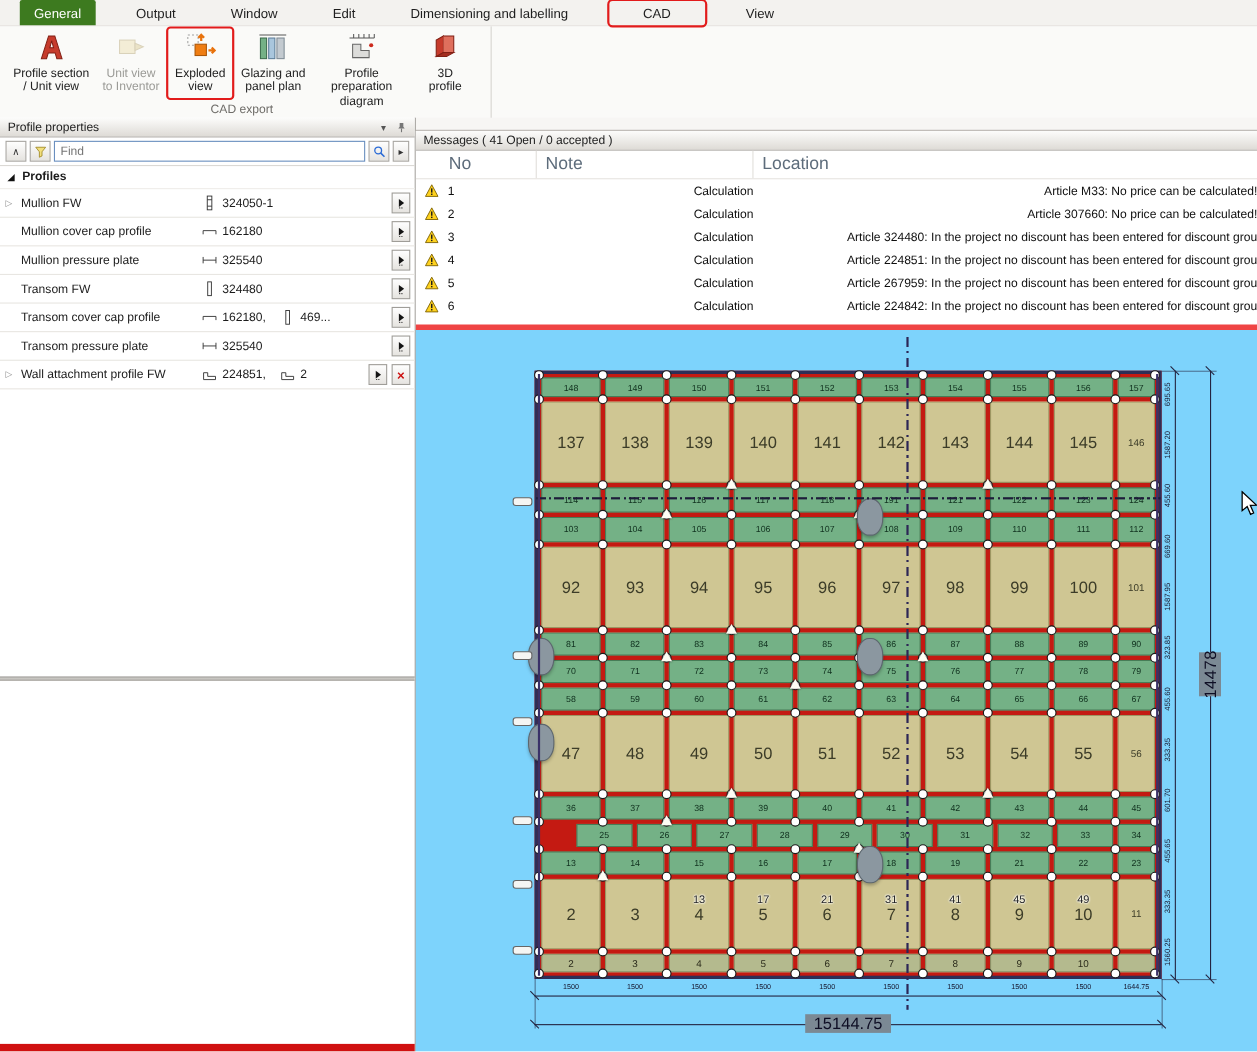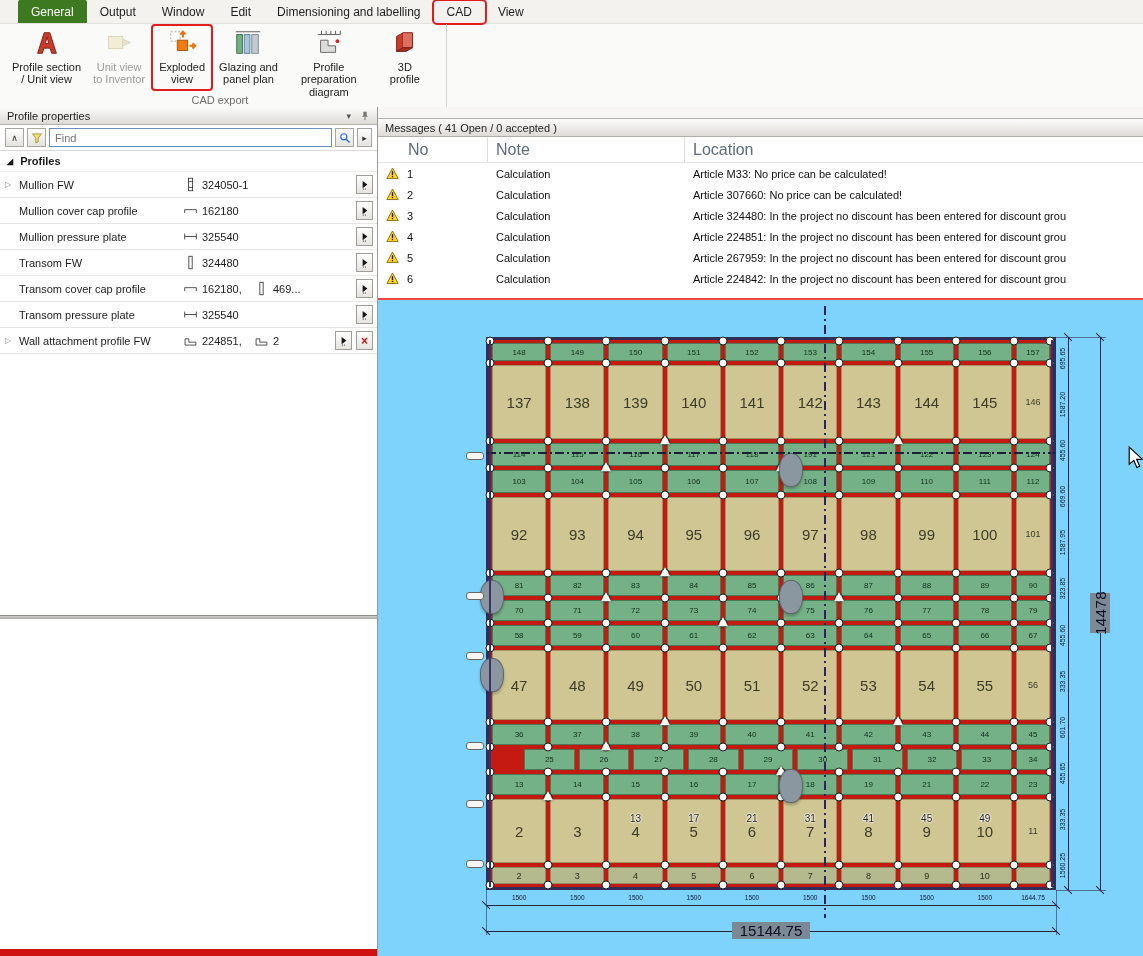--- a/index.html
+++ b/index.html
@@ -1,24 +1,24 @@
 <!DOCTYPE html>
 <html><head>
 <meta charset="utf-8">
 <style>
   * { box-sizing: border-box; margin:0; padding:0; }
   html,body { width:1143px; height:956px; }
   body { position:relative; font-family:"Liberation Sans",sans-serif; background:#fff; overflow:hidden; font-size:11px; color:#1c1c1c; }
 
   
   .ribbon { position:absolute; left:0; top:0; width:100%; height:119px; background:#f7f6f4; border-bottom:1px solid #b3b0ab; }
-  .tabbar { display:flex; align-items:stretch; gap:0; height:24px; padding-left:18px; background:#f3f2ef; border-bottom:1px solid #e4e2de; }
+  .tabbar { display:flex; align-items:stretch; gap:24px; height:24px; padding-left:18px; background:#f3f2ef; border-bottom:1px solid #e4e2de; }
   .tab { padding:5px 13px 0; font-size:12px; color:#1e1e1e; }
   .tab.active { background:#3d7a1f; color:#fff; border-radius:2px 2px 0 0; }
-  .tab.annotated { box-shadow:0 0 0 2px #e21b1b; border-radius:3px; align-self:center; padding:4px 13px; }
+  .tab.annotated { box-shadow:0 0 0 2px #e21b1b; border-radius:3px; align-self:center; padding:4px 31px; }
   .ribbon-body { height:83px; display:flex; padding-left:6px; background:#fafaf8; }
   .ribbon-group { position:relative; display:flex; flex-direction:column; border-right:1px solid #d6d4d0; padding:2px 12px 13px 2px; }
   .ribbon-buttons { display:flex; gap:4px; align-items:flex-start; }
   .ribbon-btn { min-width:58px; max-width:86px; display:flex; flex-direction:column; align-items:center; padding:2px 4px 3px; gap:3px; }
   .ribbon-btn .icon svg { width:30px; height:30px; display:block; }
   .ribbon-btn .lbl { font-size:11px; line-height:1.12; white-space:pre-line; text-align:center; color:#222; }
   .ribbon-btn.disabled .lbl { color:#9b9b97; }
   .ribbon-btn.disabled .icon { opacity:.45; }
   .ribbon-btn.annotated { box-shadow:0 0 0 2px #e21b1b; border-radius:2px; }
   .group-label { position:absolute; bottom:1px; left:0; right:12px; text-align:center; font-size:11px; color:#6f6d69; }
@@ -43,21 +43,21 @@
   .p-icon svg { width:15px; height:15px; }
   .p-val { flex:none; min-width:48px; }
   .p-val.v2 { min-width:26px; }
   .p-sp { flex:1; }
   .mini-btn { width:17px; height:19px; flex:none; border:1px solid #9f9d98; background:linear-gradient(#fefefe,#e6e4e0); display:flex; align-items:center; justify-content:center; flex-direction:column; }
   .mini-btn.x-btn { color:#cc1111; font-weight:bold; font-size:12px; }
   .panel-splitter { position:absolute; left:0; right:0; top:508px; height:4px; background:linear-gradient(#d3d1cd,#a9a6a1); border-top:1px solid #8f8c87; }
   .red-bar { position:absolute; left:0; right:0; bottom:0; height:7px; background:#d01111; }
 
   
-  .messages { position:absolute; left:378px; top:119px; right:0; height:181px; background:#fff; border-bottom:2px solid #ef4444; overflow:hidden; }
+  .messages { position:absolute; left:378px; top:119px; right:0; height:181px; background:#fff; border-bottom:5px solid #ef4444; overflow:hidden;text-align:right; }
   .msg-head { display:grid; grid-template-columns:110px 197px 1fr; height:26px; color:#5d6c7b; font-size:16px; border-bottom:1px solid #e6e4e0; }
   .msg-head div { padding-left:8px; border-right:1px solid #e2dfdb; display:flex; align-items:center; }
   .msg-head div:first-child { padding-left:30px; }
   .msg-head div:last-child { border-right:none; }
   .msg-row { display:grid; grid-template-columns:110px 197px 1fr; height:21px; align-items:center; font-size:11px; color:#0f0f0f; }
   .msg-no { display:flex; align-items:center; gap:8px; padding-left:8px; }
   .msg-loc { padding-left:8px; }
   .msg-note { padding-left:8px; white-space:nowrap; overflow:hidden; }
   .w-ic { display:flex; }
 

